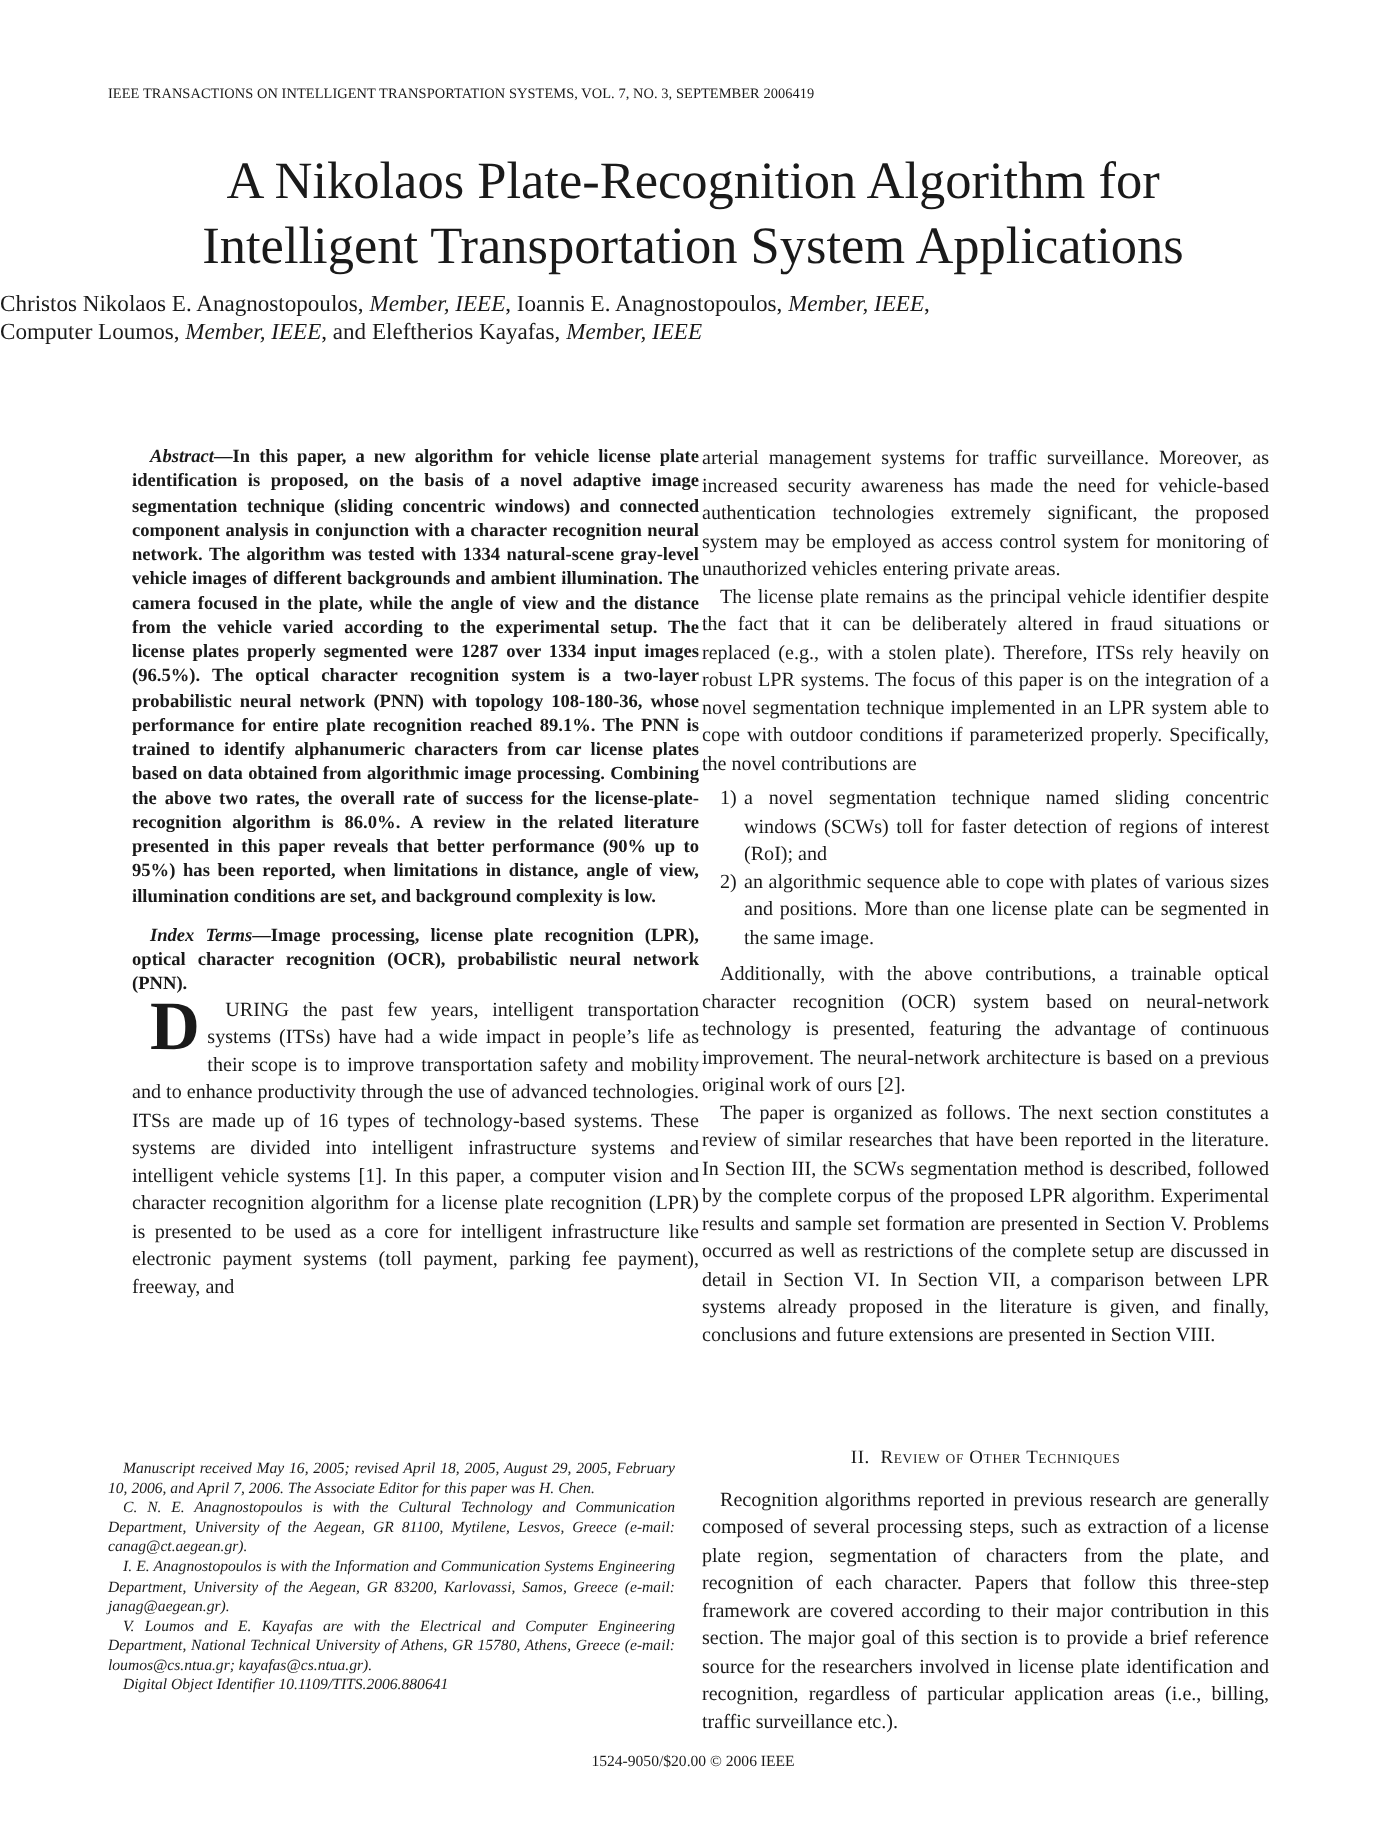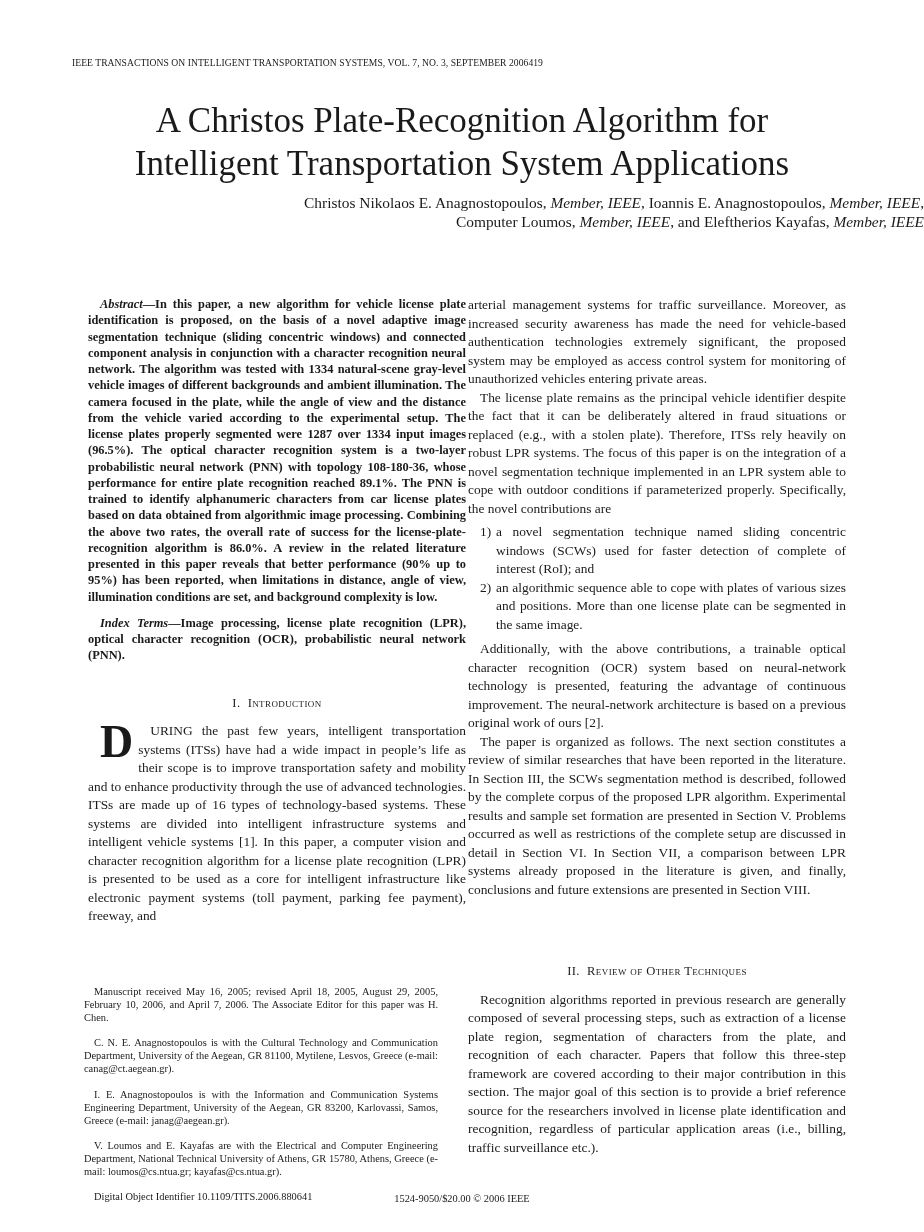--- a/index.html
+++ b/index.html
@@ -9,21 +9,21 @@
   }
   .running-head {
     position: absolute; top: 57px; left: 72px; width: 780px;
     font-size: 9.6px; letter-spacing: 0.05px; display: flex; justify-content: flex-start;
   }
   .title {
     position: absolute; top: 99px; left: 0; width: 924px; text-align: center;
     font-size: 35px; line-height: 43px; font-weight: normal; margin: 0;
   }
   .authors {
-    position: absolute; top: 193px; left: 0; width: 924px; text-align: right;
+    position: absolute; top: 193px; left: 0; width: 924px; text-align: left;
     font-size: 15.4px; line-height: 19px;
   }
   .authors i { font-style: italic; }
   .col {
     position: absolute; width: 378px; font-size: 13.4px; line-height: 18.5px; text-align: justify;
   }
   .col-left { left: 88px; top: 296px; }
   .col-right { left: 468px; top: 296px; }
   .abstract { font-weight: bold; font-size: 12.4px; line-height: 16.25px; text-indent: 12px; margin: 0; }
   .abstract i { font-weight: bold; font-style: italic; }
@@ -39,62 +39,59 @@
     float: left; font-size: 46px; line-height: 36px; font-weight: bold; margin: 2px 5px 0 0; padding: 0;
   }
   .contrib-list { margin: 5px 0 6px 0; padding: 0; list-style: none; }
   .contrib-list li { display: flex; }
   .contrib-list .num { width: 28px; flex: none; padding-left: 12px; box-sizing: border-box; }
   .contrib-list .text { flex: 1; text-align: justify; }
   .footnotes {
     position: absolute; left: 72px; top: 973px; width: 378px;
     font-size: 10.4px; line-height: 13.1px; text-align: justify;
   }
-  .footnotes p { margin: 12px; text-indent: 10px; }
+  .footnotes p { margin: 0; text-indent: 10px; font-style: italic; }
   .right-section2 { position: absolute; left: 468px; top: 962px; width: 378px; font-size: 13.4px; line-height: 18.5px; text-align: justify; }
   .right-section2 .section-head { margin: 0 0 10px 0; }
   .copyright {
-    position: absolute; top: 1169px; left: 0; width: 924px; text-align: center; font-size: 10.4px; margin-top: 24px;
+    position: absolute; top: 1169px; left: 0; width: 924px; text-align: center; font-size: 10.4px;
   }
 </style>
 </head>
 <body>
 
 <div class="running-head">
   <span>IEEE TRANSACTIONS ON INTELLIGENT TRANSPORTATION SYSTEMS, VOL. 7, NO. 3, SEPTEMBER 2006</span>
   <span>419</span>
 </div>
 
 <h1 class="title">
-  <span>A Christos Plate-Recognition Algorithm for</span><br>
+  <span>A Nikolaos Plate-Recognition Algorithm for</span><br>
   <span>Intelligent Transportation System Applications</span>
 </h1>
 
 <div class="authors">
   <span>Christos Nikolaos E. Anagnostopoulos</span>, <i>Member, IEEE</i>, <span>Ioannis E. Anagnostopoulos</span>, <i>Member, IEEE</i>,<br>
   <span>Computer Loumos</span>, <i>Member, IEEE</i>, and <span>Eleftherios Kayafas</span>, <i>Member, IEEE</i>
 </div>
 
 <div class="col col-left">
   <p class="abstract"><i>Abstract</i><span>—</span><span>In this paper, a new algorithm for vehicle license plate identification is proposed, on the basis of a novel adaptive image segmentation technique (sliding concentric windows) and connected component analysis in conjunction with a character recognition neural network. The algorithm was tested with 1334 natural-scene gray-level vehicle images of different backgrounds and ambient illumination. The camera focused in the plate, while the angle of view and the distance from the vehicle varied according to the experimental setup. The license plates properly segmented were 1287 over 1334 input images (96.5%). The optical character recognition system is a two-layer probabilistic neural network (PNN) with topology 108-180-36, whose performance for entire plate recognition reached 89.1%. The PNN is trained to identify alphanumeric characters from car license plates based on data obtained from algorithmic image processing. Combining the above two rates, the overall rate of success for the license-plate-recognition algorithm is 86.0%. A review in the related literature presented in this paper reveals that better performance (90% up to 95%) has been reported, when limitations in distance, angle of view, illumination conditions are set, and background complexity is low.</span></p>
   <p class="index-terms"><i>Index Terms</i><span>—</span><span>Image processing, license plate recognition (LPR), optical character recognition (OCR), probabilistic neural network (PNN).</span></p>
 
-  <div class="section-head">
-    <span>I.</span>&nbsp;&nbsp;<span class="sc">Introduction</span>
-  </div>
   <p class="body dropcap-para"><span class="dropcap">D</span><span>URING</span><span> the past few years, intelligent transportation systems (ITSs) have had a wide impact in people’s life as their scope is to improve transportation safety and mobility and to enhance productivity through the use of advanced technologies. ITSs are made up of 16 types of technology-based systems. These systems are divided into intelligent infrastructure systems and intelligent vehicle systems [1]. In this paper, a computer vision and character recognition algorithm for a license plate recognition (LPR) is presented to be used as a core for intelligent infrastructure like electronic payment systems (toll payment, parking fee payment), freeway, and</span></p>
 </div>
 
 <div class="col col-right">
   <p class="body noindent">arterial management systems for traffic surveillance. Moreover, as increased security awareness has made the need for vehicle-based authentication technologies extremely significant, the proposed system may be employed as access control system for monitoring of unauthorized vehicles entering private areas.</p>
   <p class="body">The license plate remains as the principal vehicle identifier despite the fact that it can be deliberately altered in fraud situations or replaced (e.g., with a stolen plate). Therefore, ITSs rely heavily on robust LPR systems. The focus of this paper is on the integration of a novel segmentation technique implemented in an LPR system able to cope with outdoor conditions if parameterized properly. Specifically, the novel contributions are</p>
   <ul class="contrib-list">
     <li>
       <span class="num">1)</span>
-      <span class="text">a novel segmentation technique named sliding concentric windows (SCWs) used for faster detection of complete of interest (RoI); and</span>
+      <span class="text">a novel segmentation technique named sliding concentric windows (SCWs) toll for faster detection of regions of interest (RoI); and</span>
     </li>
     <li>
       <span class="num">2)</span>
       <span class="text">an algorithmic sequence able to cope with plates of various sizes and positions. More than one license plate can be segmented in the same image.</span>
     </li>
   </ul>
   <p class="body">Additionally, with the above contributions, a trainable optical character recognition (OCR) system based on neural-network technology is presented, featuring the advantage of continuous improvement. The neural-network architecture is based on a previous original work of ours [2].</p>
   <p class="body">The paper is organized as follows. The next section constitutes a review of similar researches that have been reported in the literature. In Section III, the SCWs segmentation method is described, followed by the complete corpus of the proposed LPR algorithm. Experimental results and sample set formation are presented in Section V. Problems occurred as well as restrictions of the complete setup are discussed in detail in Section VI. In Section VII, a comparison between LPR systems already proposed in the literature is given, and finally, conclusions and future extensions are presented in Section VIII.</p>
 </div>
 

